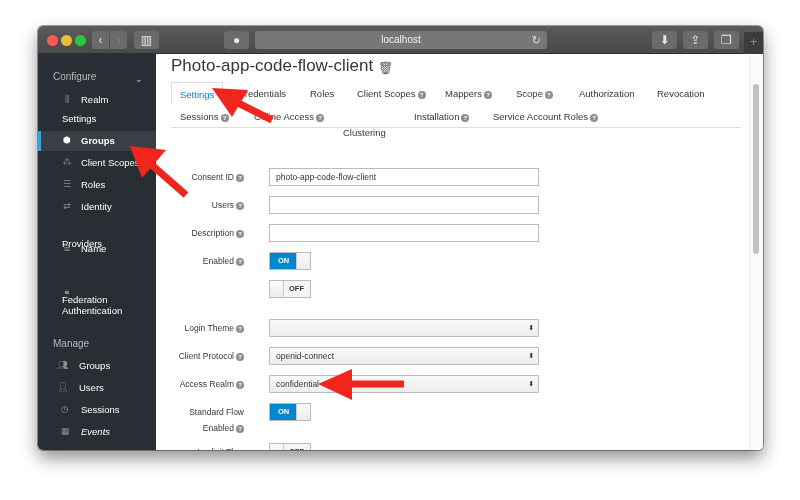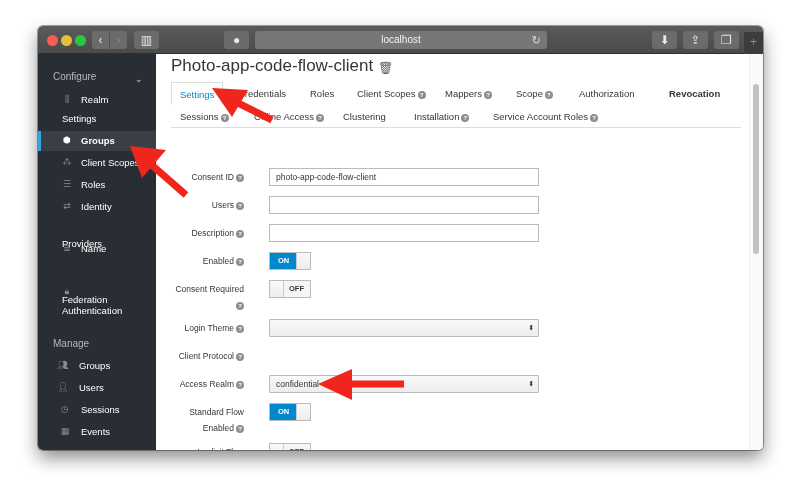--- a/index.html
+++ b/index.html
@@ -156,77 +156,77 @@
     <div class="nav-item" style="top:324px;">
       <span class="nav-icon" style="left:18px;">👤︎</span>
       <span class="nav-label" style="left:41px;">Users</span>
     </div>
     <div class="nav-item" style="top:346px;">
       <span class="nav-icon" style="left:20px;">◷</span>
       <span class="nav-label" style="left:43px;">Sessions</span>
     </div>
     <div class="nav-item" style="top:368px;">
       <span class="nav-icon" style="left:20px;">▦</span>
-      <span class="nav-label" style="left:43px;">Events</span>
+      <span class="nav-label" style="left:43px;font-style:italic;">Events</span>
     </div>
   </div>
 
   <div class="main">
     <h1 class="page-title">Photo-app-code-flow-client</h1>
     <span class="trash-icon">🗑︎</span>
 
     <div class="tabs-row1">
       <span class="tab active">Settings</span>
       <span class="tab" style="left:67px;">Credentials</span>
       <span class="tab" style="left:139px;">Roles</span>
       <span class="tab" style="left:186px;"><span>Client Scopes</span><span class="help">?</span></span>
       <span class="tab" style="left:274px;"><span>Mappers</span><span class="help">?</span></span>
       <span class="tab" style="left:345px;"><span>Scope</span><span class="help">?</span></span>
       <span class="tab" style="left:408px;">Authorization</span>
-      <span class="tab" style="left:498px;font-weight:bold;">Revocation</span>
+      <span class="tab" style="left:486px;">Revocation</span>
     </div>
     <div class="tabs-row2">
       <span class="tab" style="left:9px;"><span>Sessions</span><span class="help">?</span></span>
       <span class="tab" style="left:83px;"><span>Offline Access</span><span class="help">?</span></span>
-      <span class="tab" style="left:172px;">Clustering</span>
+      <span class="tab" style="left:172px;margin-top:16px;">Clustering</span>
       <span class="tab" style="left:243px;"><span>Installation</span><span class="help">?</span></span>
       <span class="tab" style="left:322px;"><span>Service Account Roles</span><span class="help">?</span></span>
     </div>
 
     <span class="form-label" style="top:115px;"><span>Consent ID</span><span class="help">?</span></span>
     <div class="text-input" style="top:114px;">photo-app-code-flow-client</div>
 
     <span class="form-label" style="top:143px;"><span>Users</span><span class="help">?</span></span>
     <div class="text-input" style="top:142px;"></div>
 
     <span class="form-label" style="top:171px;"><span>Description</span><span class="help">?</span></span>
     <div class="text-input" style="top:170px;"></div>
 
     <span class="form-label" style="top:199px;"><span>Enabled</span><span class="help">?</span></span>
     <div class="toggle" style="top:198px;">
       <span class="on">ON</span>
         <span class="knob-r"></span>
     </div>
 
-    <span class="form-label" style="top:227px;">
-        <span class="sub">Consent Required</span>
-        <span class="sub"><span class="help">?</span></span>
-      </span>
     <div class="toggle" style="top:226px;">
       <span class="knob-l"></span>
         <span class="off">OFF</span>
     </div>
 
     <span class="form-label" style="top:266px;"><span>Login Theme</span><span class="help">?</span></span>
     <div class="select-input" style="top:265px;">
       <span></span>
       <span class="select-arrow">⬍</span>
     </div>
 
     <span class="form-label" style="top:294px;"><span>Client Protocol</span><span class="help">?</span></span>
+    <div class="select-input" style="top:293px;">
+      <span>openid-connect</span>
+      <span class="select-arrow">⬍</span>
+    </div>
 
     <span class="form-label" style="top:322px;"><span>Access Realm</span><span class="help">?</span></span>
     <div class="select-input" style="top:321px;">
       <span>confidential</span>
       <span class="select-arrow">⬍</span>
     </div>
 
     <span class="form-label" style="top:350px;">
         <span class="sub">Standard Flow</span>
         <span class="sub"><span>Enabled</span><span class="help">?</span></span>

